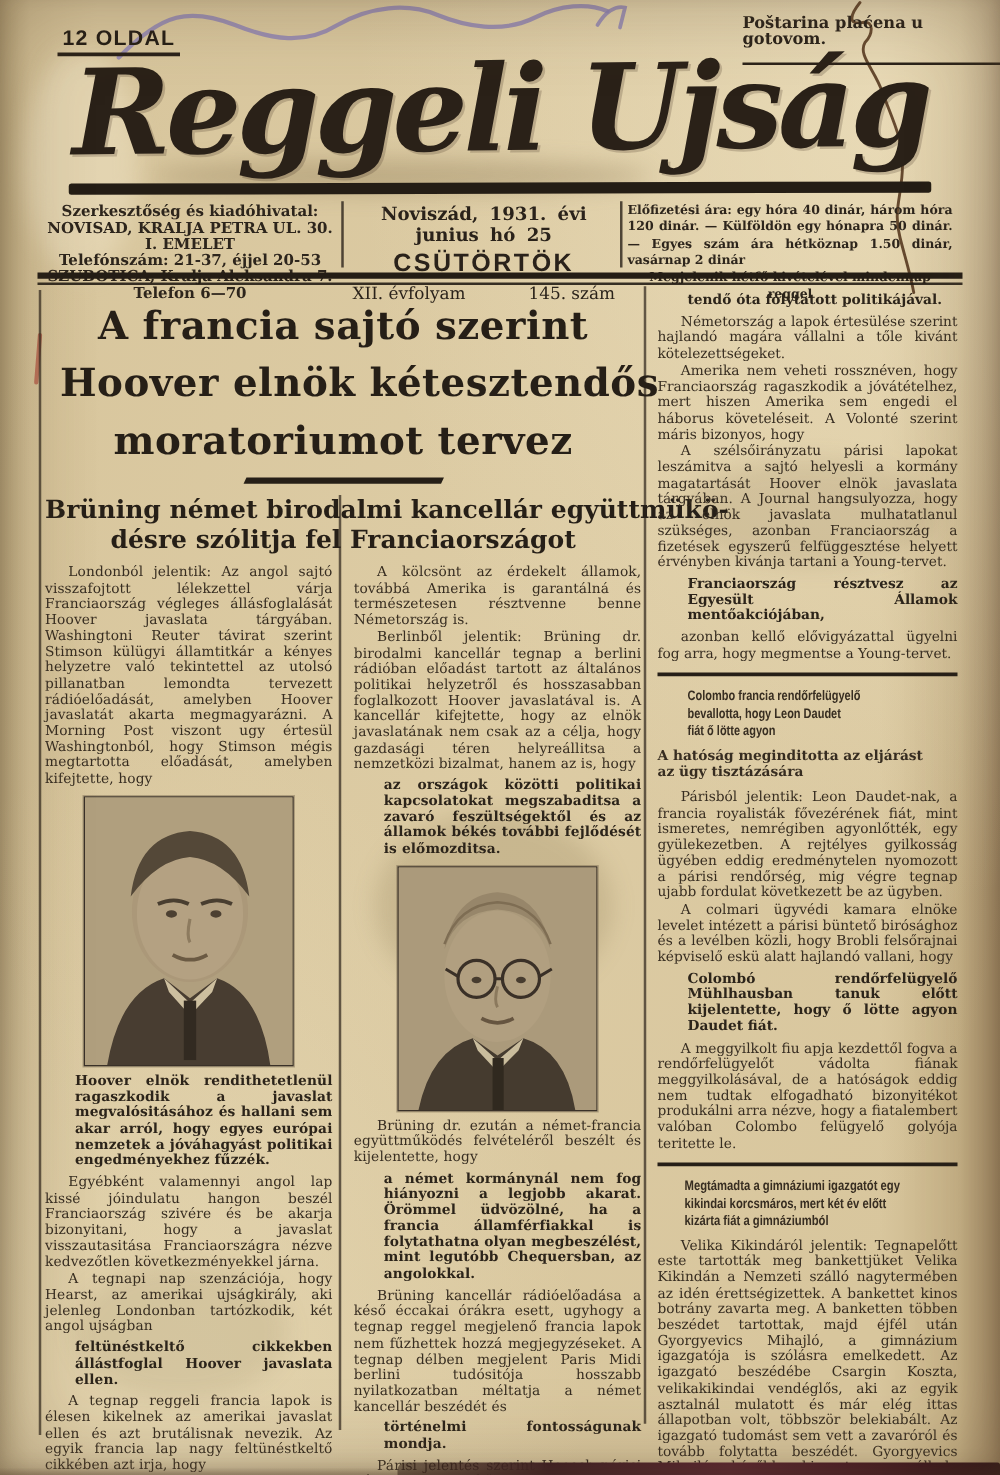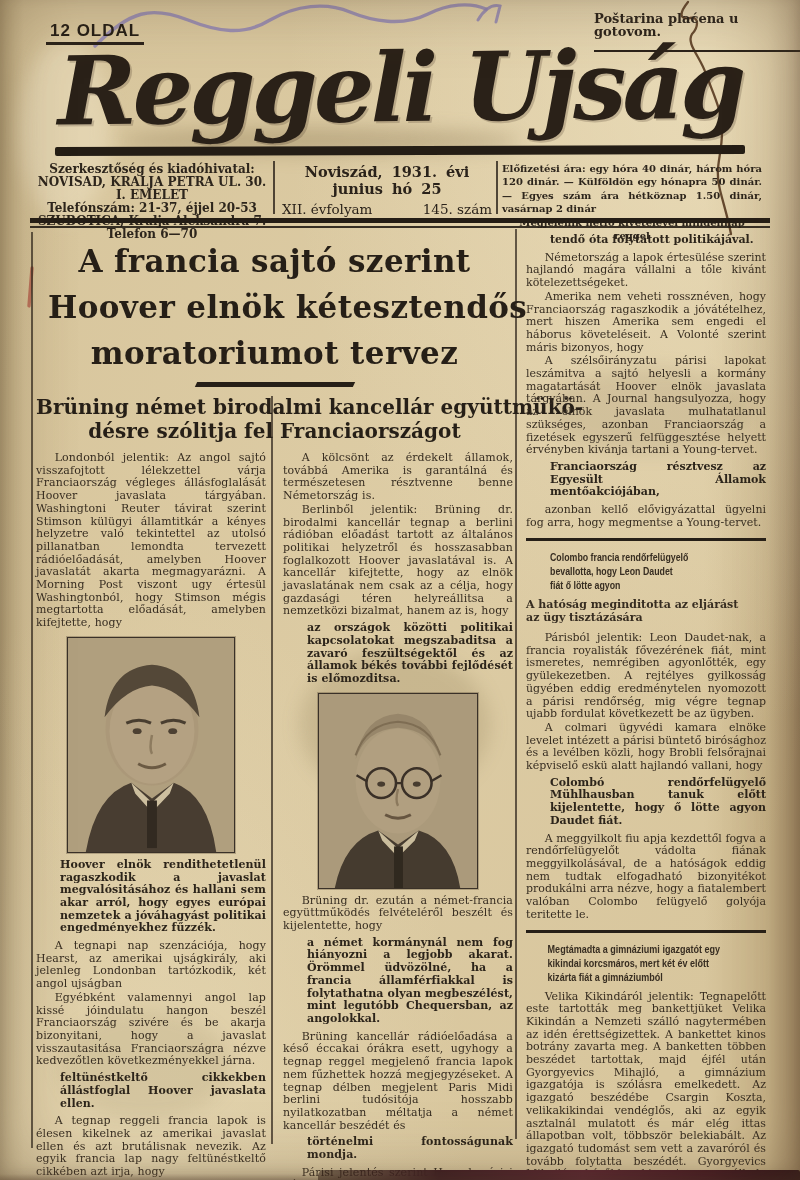--- a/index.html
+++ b/index.html
@@ -122,20 +122,21 @@
 
   <div class="abs" id="info-left">
       <p class="iline">Szerkesztőség és kiadóhivatal:</p>
       <p class="iline">NOVISAD, KRALJA PETRA UL. 30. I. EMELET</p>
       <p class="iline">Telefónszám: 21-37, éjjel 20-53</p>
       <p class="iline">SZUBOTICA, Kralja Aleksandra 7. Telefon 6—70</p>
     </div>
   <div class="abs vdiv" style="left:273px;top:161px;height:53px;"></div>
   <div class="abs" id="info-center">
     <div id="info-date">Noviszád, 1931. évi junius hó 25</div>
+    <div id="info-day">CSÜTÖRTÖK</div>
     <div id="info-vol-row">
       <span>XII. évfolyam</span>
       <span>145. szám</span>
     </div>
   </div>
   <div class="abs vdiv" style="left:496px;top:161px;height:53px;"></div>
   <div class="abs" id="info-right">
       <p class="just">Előfizetési ára: egy hóra 40 dinár, három hóra 120 dinár. — Külföldön egy hónapra 50 dinár. — Egyes szám ára hétköznap 1.50 dinár, vasárnap 2 dinár</p>
       <p class="cent">Megjelenik hétfő kivételével mindennap reggel</p>
     </div>
@@ -173,22 +174,22 @@
     <ellipse cx="70" cy="94" rx="4.5" ry="3" fill="#4c4032"></ellipse>
     <ellipse cx="106" cy="94" rx="4.5" ry="3" fill="#4c4032"></ellipse>
     <path d="M85,98 q-3,14 0,19" stroke="#8d7b5f" stroke-width="2.5" fill="none"></path>
     <path d="M71,127 q14,8 28,0" stroke="#6b5a43" stroke-width="3" fill="none"></path>
     <path d="M18,216 Q28,158 64,146 L85,162 L107,146 Q142,158 150,216 Z" fill="#483d31"></path>
     <path d="M64,146 L85,166 L107,146 L103,157 L85,176 L68,157Z" fill="#cdbf9f"></path>
     <rect x="80" y="164" width="10" height="48" fill="#322a21"></rect>
   </svg>
           </div>
           <p class="emph">Hoover elnök rendithetetlenül ragaszkodik a javaslat megvalósitásához és hallani sem akar arról, hogy egyes európai nemzetek a jóváhagyást politikai engedményekhez fűzzék.</p>
+          <p class="normal">Egyébként valamennyi angol lap kissé jóindulatu hangon beszél Franciaország szivére és be akarja bizonyitani, hogy a javaslat visszautasitása Franciaországra nézve kedvezőtlen következményekkel járna.</p>
           <p class="normal">A tegnapi nap szenzációja, hogy Hearst, az amerikai ujságkirály, aki jelenleg Londonban tartózkodik, két angol ujságban</p>
-          <p class="normal">Egyébként valamennyi angol lap kissé jóindulatu hangon beszél Franciaország szivére és be akarja bizonyitani, hogy a javaslat visszautasitása Franciaországra nézve kedvezőtlen következményekkel járna.</p>
           <p class="emph">feltünéstkeltő cikkekben állástfoglal Hoover javaslata ellen.</p>
           <p class="normal">A tegnap reggeli francia lapok is élesen kikelnek az amerikai javaslat ellen és azt brutálisnak nevezik. Az egyik francia lap nagy feltünéstkeltő cikkében azt irja, hogy</p>
           <p class="emph">Hoover moratórium javaslata tulajdonképpen két esztendőre szól, mert az Egyesült Államok elnöke még az első év lejárta előtt további egyévi moratóriumot fog javasolni.</p>
         </div>
       <div class="col">
           <p class="normal">A kölcsönt az érdekelt államok, továbbá Amerika is garantálná és természetesen résztvenne benne Németország is.</p>
           <p class="normal">Berlinből jelentik: Brüning dr. birodalmi kancellár tegnap a berlini rádióban előadást tartott az általános politikai helyzetről és hosszasabban foglalkozott Hoover javaslatával is. A kancellár kifejtette, hogy az elnök javaslatának nem csak az a célja, hogy gazdasági téren helyreállitsa a nemzetközi bizalmat, hanem az is, hogy</p>
           <p class="emph">az országok közötti politikai kapcsolatokat megszabaditsa a zavaró feszültségektől és az államok békés további fejlődését is előmozditsa.</p>
           <div class="photo" style="width: 160px; height: 196px;">
   <svg viewBox="0 0 160 196" preserveAspectRatio="none">

